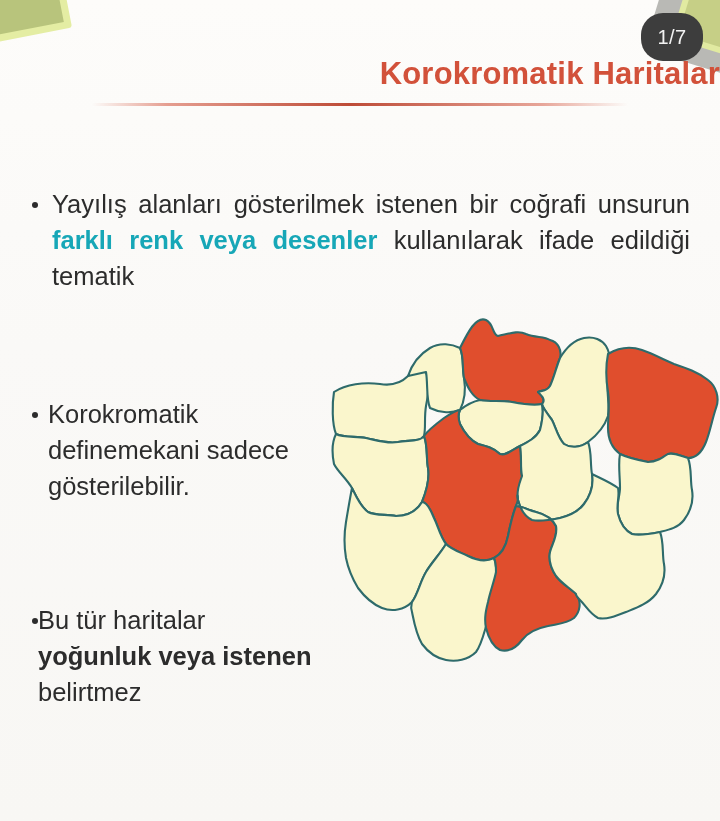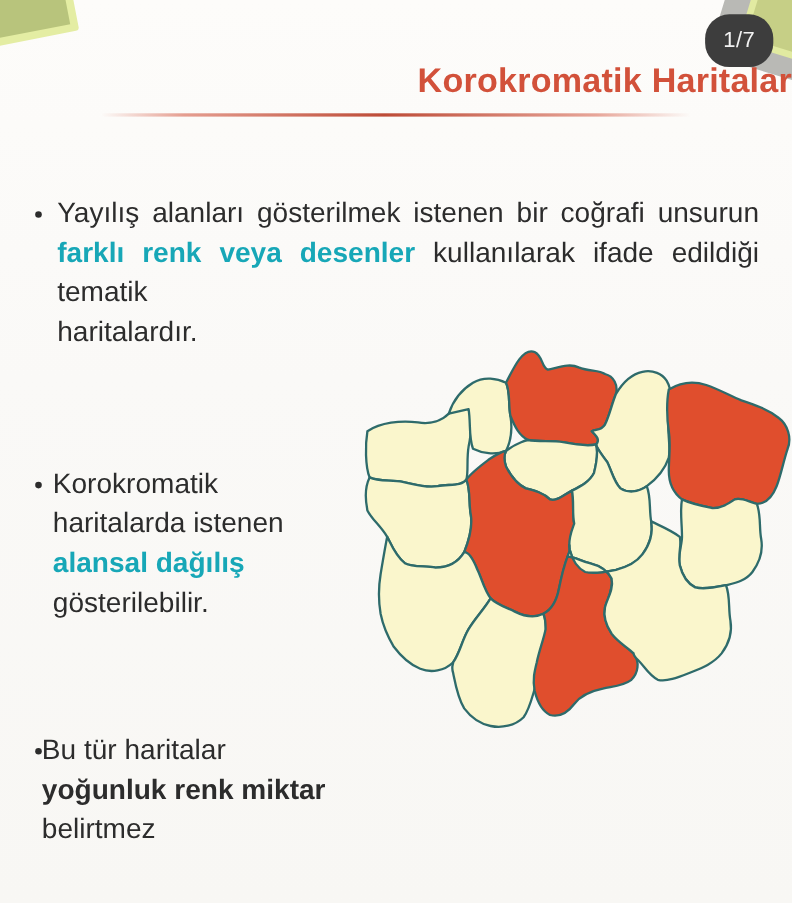--- a/index.html
+++ b/index.html
@@ -116,21 +116,21 @@
     width: 392px;
     height: 384px;
     z-index: 1;
   }
   .map-wrap svg { display: block; width: 100%; height: 100%; }
 
   
   .content {
     position: absolute;
     left: 0;
-    top: 176px;
+    top: 186px;
     width: 620px;
     z-index: 3;
   }
   .bullet {
     position: relative;
     padding-left: 52px;
     font-size: 25.5px;
     line-height: 36px;
     color: #2c2c2c;
   }
@@ -267,32 +267,30 @@
       </g>
     </svg>
   </div>
 
   <div class="content">
 
     <div class="bullet b1">
       <span>Yayılış alanları gösterilmek istenen bir coğrafi</span>
       <span>unsurun </span><span class="hl-teal">farklı renk veya desenler</span><span> kullanılarak</span>
       <span>ifade edildiği tematik</span>
-      <div class="lastline">haritalardır.</div>
     </div>
 
     <div class="bullet b2">
       <div>Korokromatik</div>
-      <div>haritalarda  istenen</div>
-      <div class="hl-teal">alansal dağılış</div>
+      <div>definemekani  sadece</div>
       <div>gösterilebilir.</div>
     </div>
 
     <div class="bullet b3">
       <div>Bu tür haritalar</div>
-      <div class="hl-dark">yoğunluk renk miktar</div>
+      <div class="hl-dark">yoğunluk veya istenen</div>
       <div>belirtmez</div>
     </div>
 
   </div>
 
 
 </div>
 
 </body></html>

